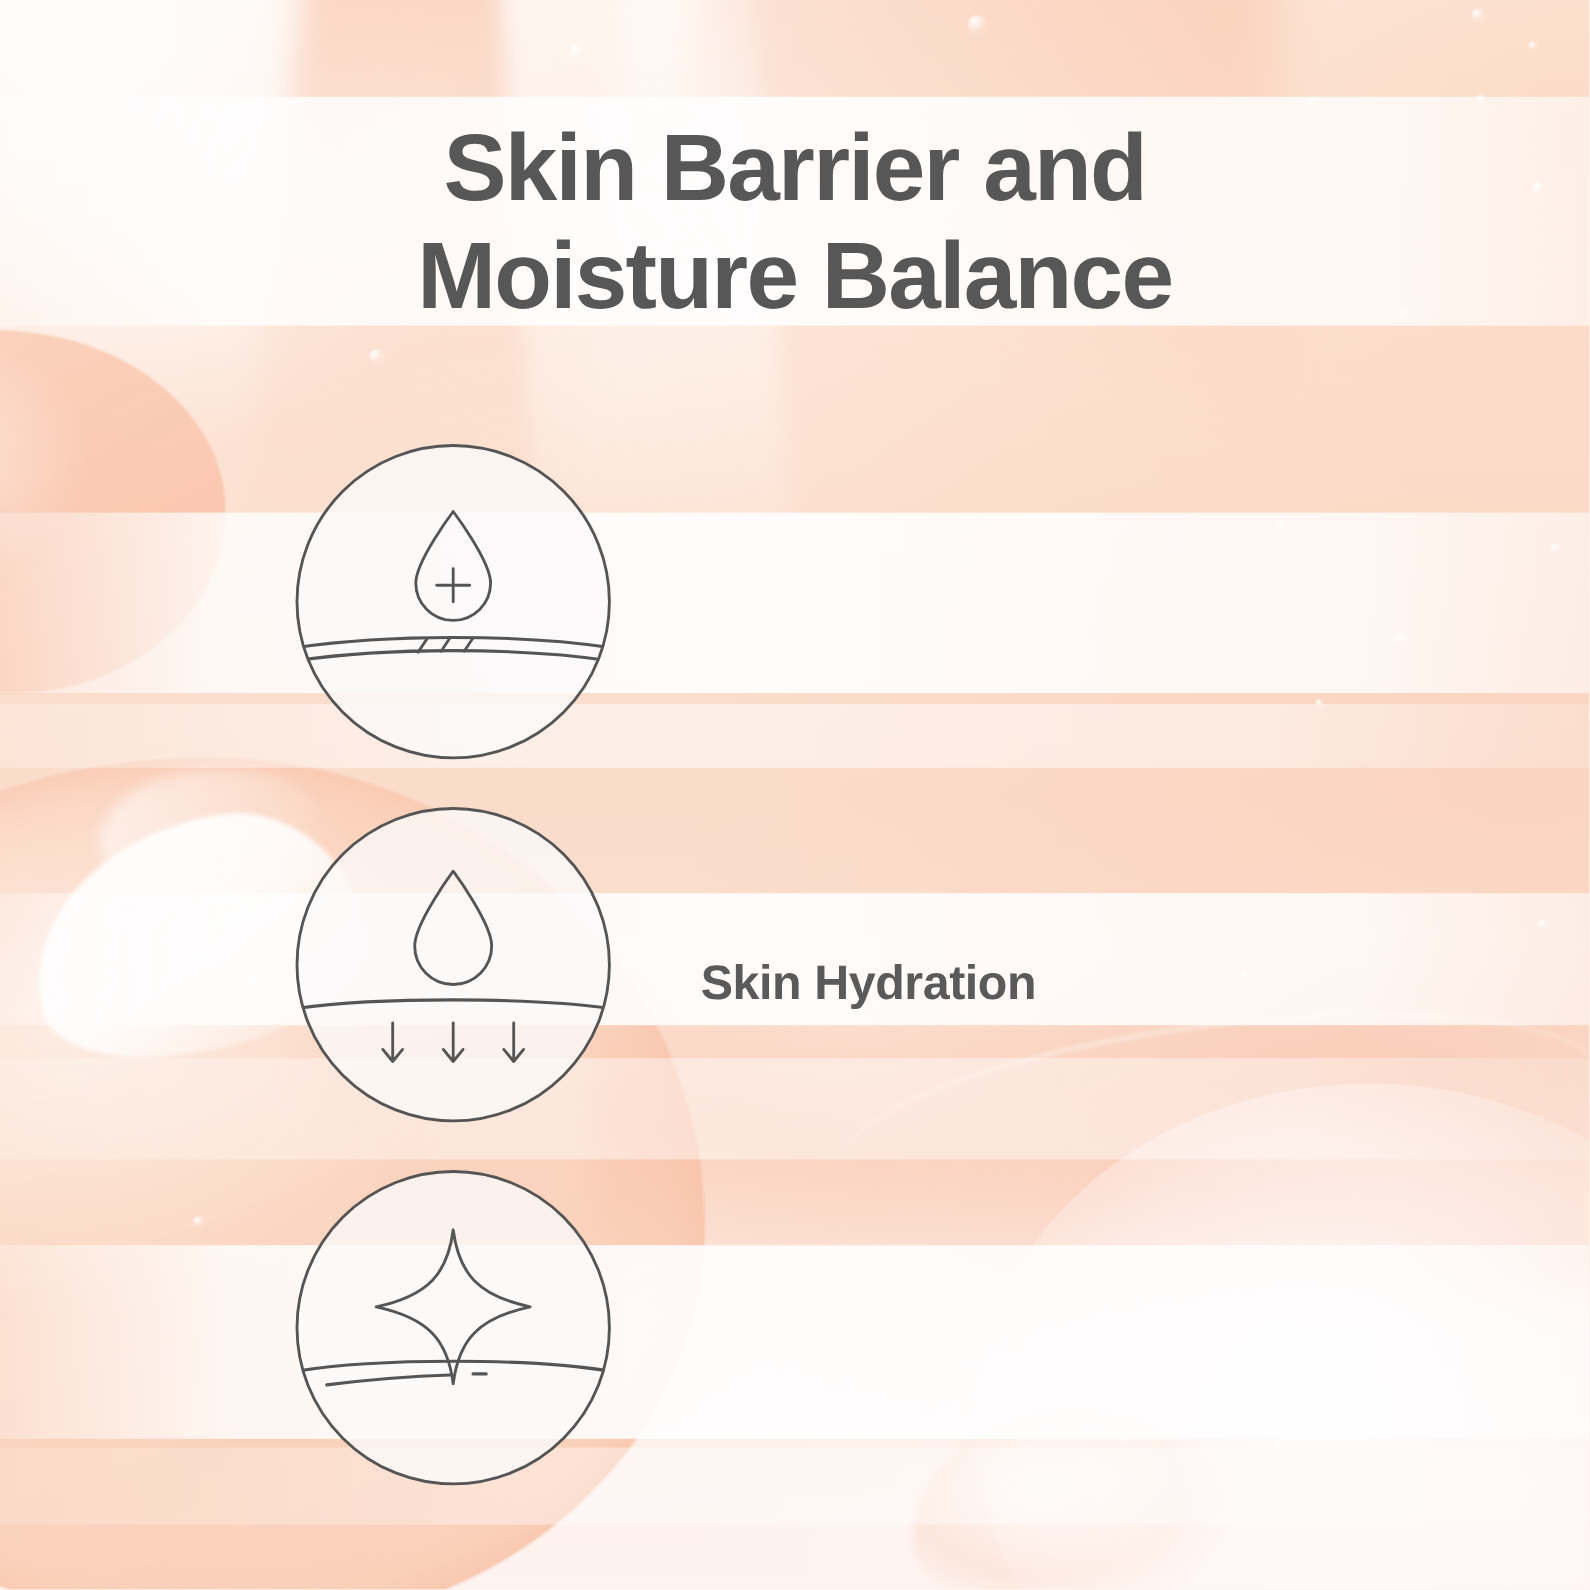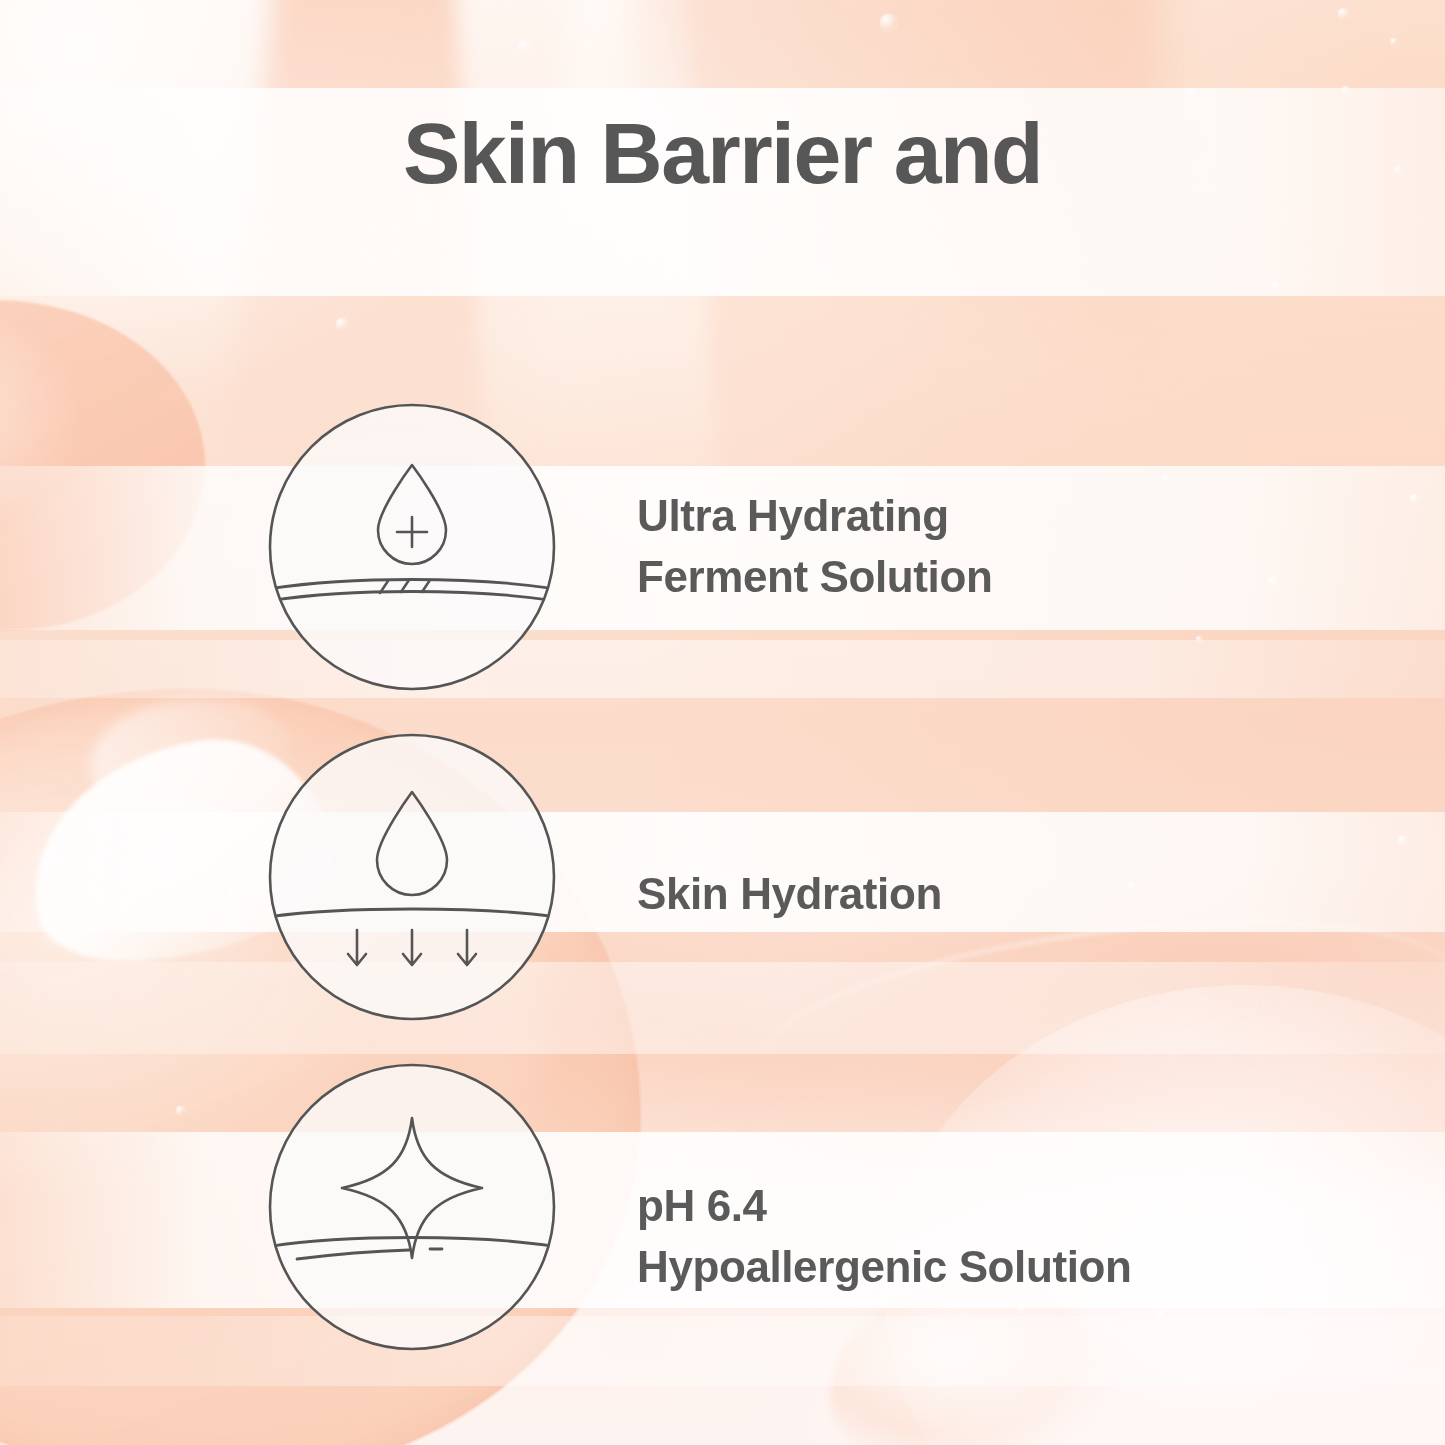--- a/index.html
+++ b/index.html
@@ -250,20 +250,21 @@
   <div class="band" id="band-thin-a"></div>
   <div class="band" id="band-2"></div>
   <div class="band" id="band-thin-b"></div>
   <div class="band" id="band-3"></div>
   <div class="band" id="band-thin-c"></div>
 
   <div id="content">
 
     <h1 id="headline">
       <span class="hl-line">Skin Barrier and</span>
+      <span class="hl-line">Moisture Balance</span>
     </h1>
 
     <div class="feature-row" id="feature-row-0">
       <div class="feature-icon">
         <svg viewBox="0 0 290 290" xmlns="http://www.w3.org/2000/svg">
           <defs>
             <clipPath id="clip1">
                 <circle cx="145" cy="145" r="142"></circle>
               </clipPath>
           </defs>
@@ -276,22 +277,20 @@
 
             <path d="M-6 188 C80 174 210 174 296 188" stroke-width="2.8"></path>
             <path d="M-6 200 C80 186 210 186 296 200" stroke-width="2.8"></path>
 
             <path d="M113 191 L121 179" stroke-width="2.6"></path>
             <path d="M134 190 L142 178" stroke-width="2.6"></path>
             <path d="M155 190 L163 178" stroke-width="2.6"></path>
           </g>
         </svg>
       </div>
-      <div class="feature-label" id="feature-label-0">Ultra Hydrating
-Ferment Solution</div>
     </div>
 
     <div class="feature-row" id="feature-row-1">
       <div class="feature-icon">
         <svg viewBox="0 0 290 290" xmlns="http://www.w3.org/2000/svg">
           <defs>
             <clipPath id="clip2">
                 <circle cx="145" cy="145" r="142"></circle>
               </clipPath>
           </defs>
@@ -328,18 +327,16 @@
                      C140 156 122 136 75 126
                      C122 116 140 96 145 56 Z"></path>
 
             <path d="M-6 186 C70 172 220 172 296 186" stroke-width="2.8"></path>
 
             <path d="M30 197 C70 192 110 189 142 188" stroke-width="2.8"></path>
             <path d="M163 187 H175" stroke-width="2.8"></path>
           </g>
         </svg>
       </div>
-      <div class="feature-label" id="feature-label-2">pH 6.4
-Hypoallergenic Solution</div>
     </div>
 
   </div>
 </div>
 
 </body></html>

